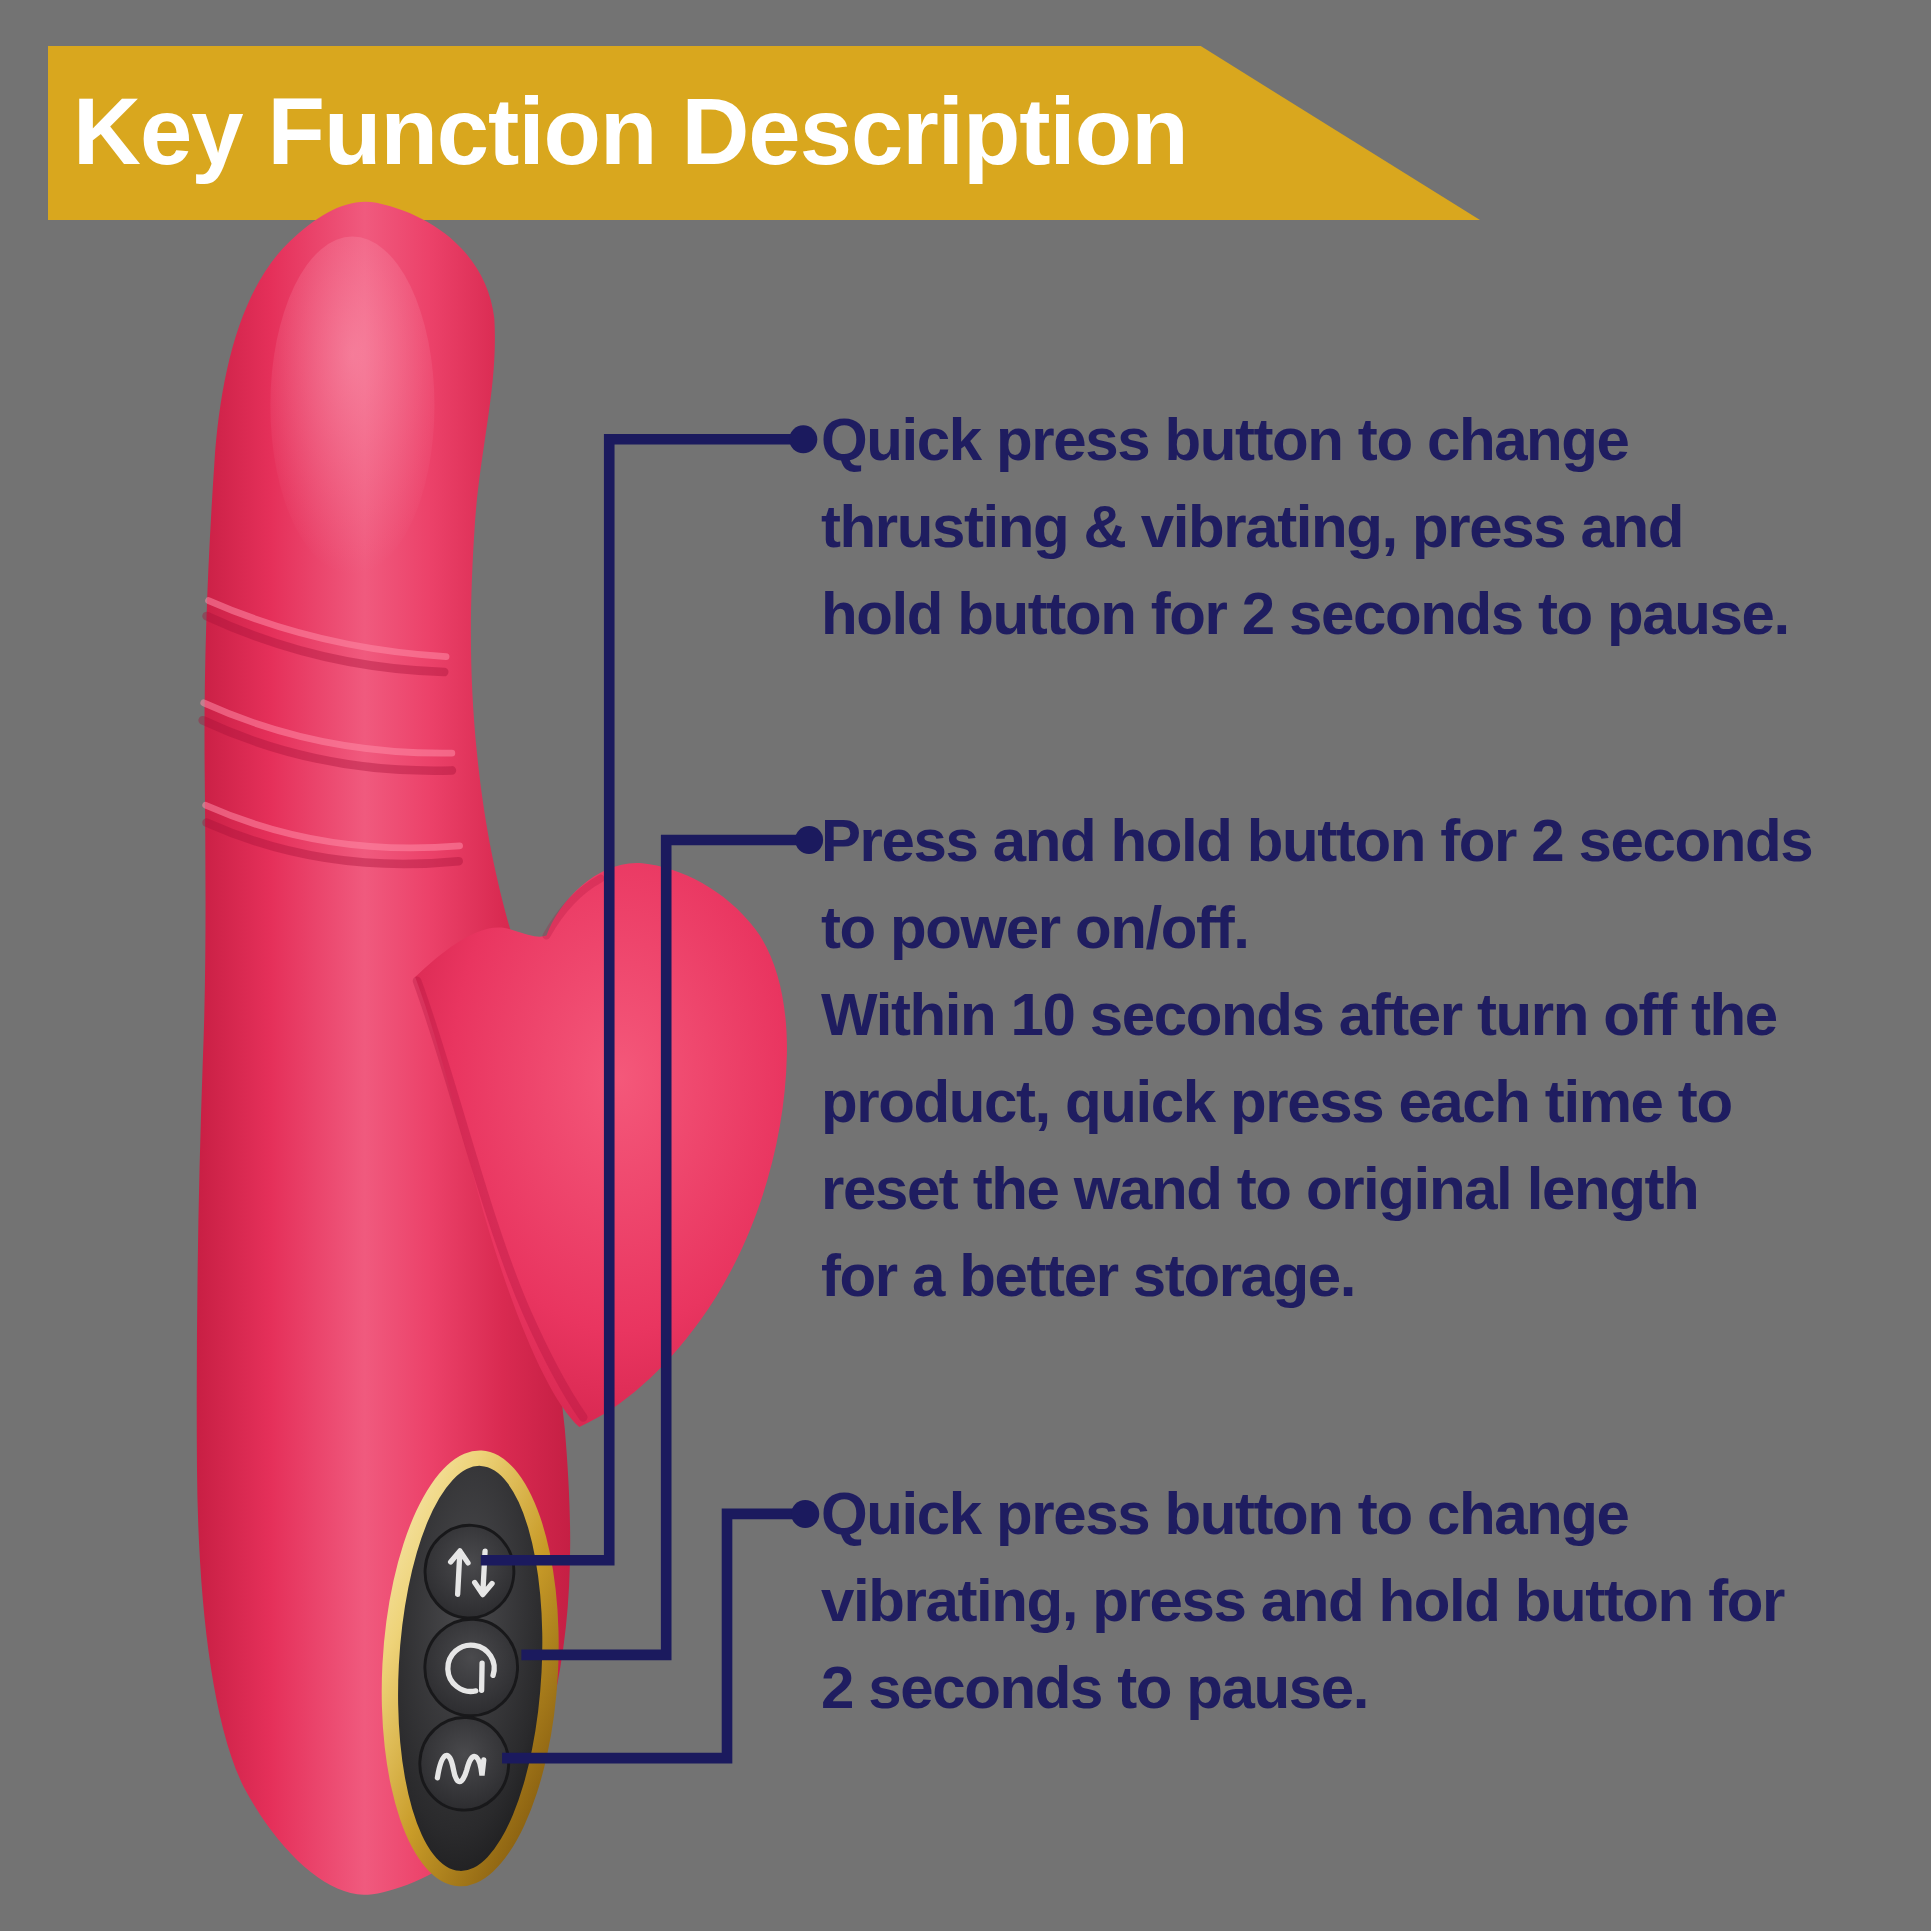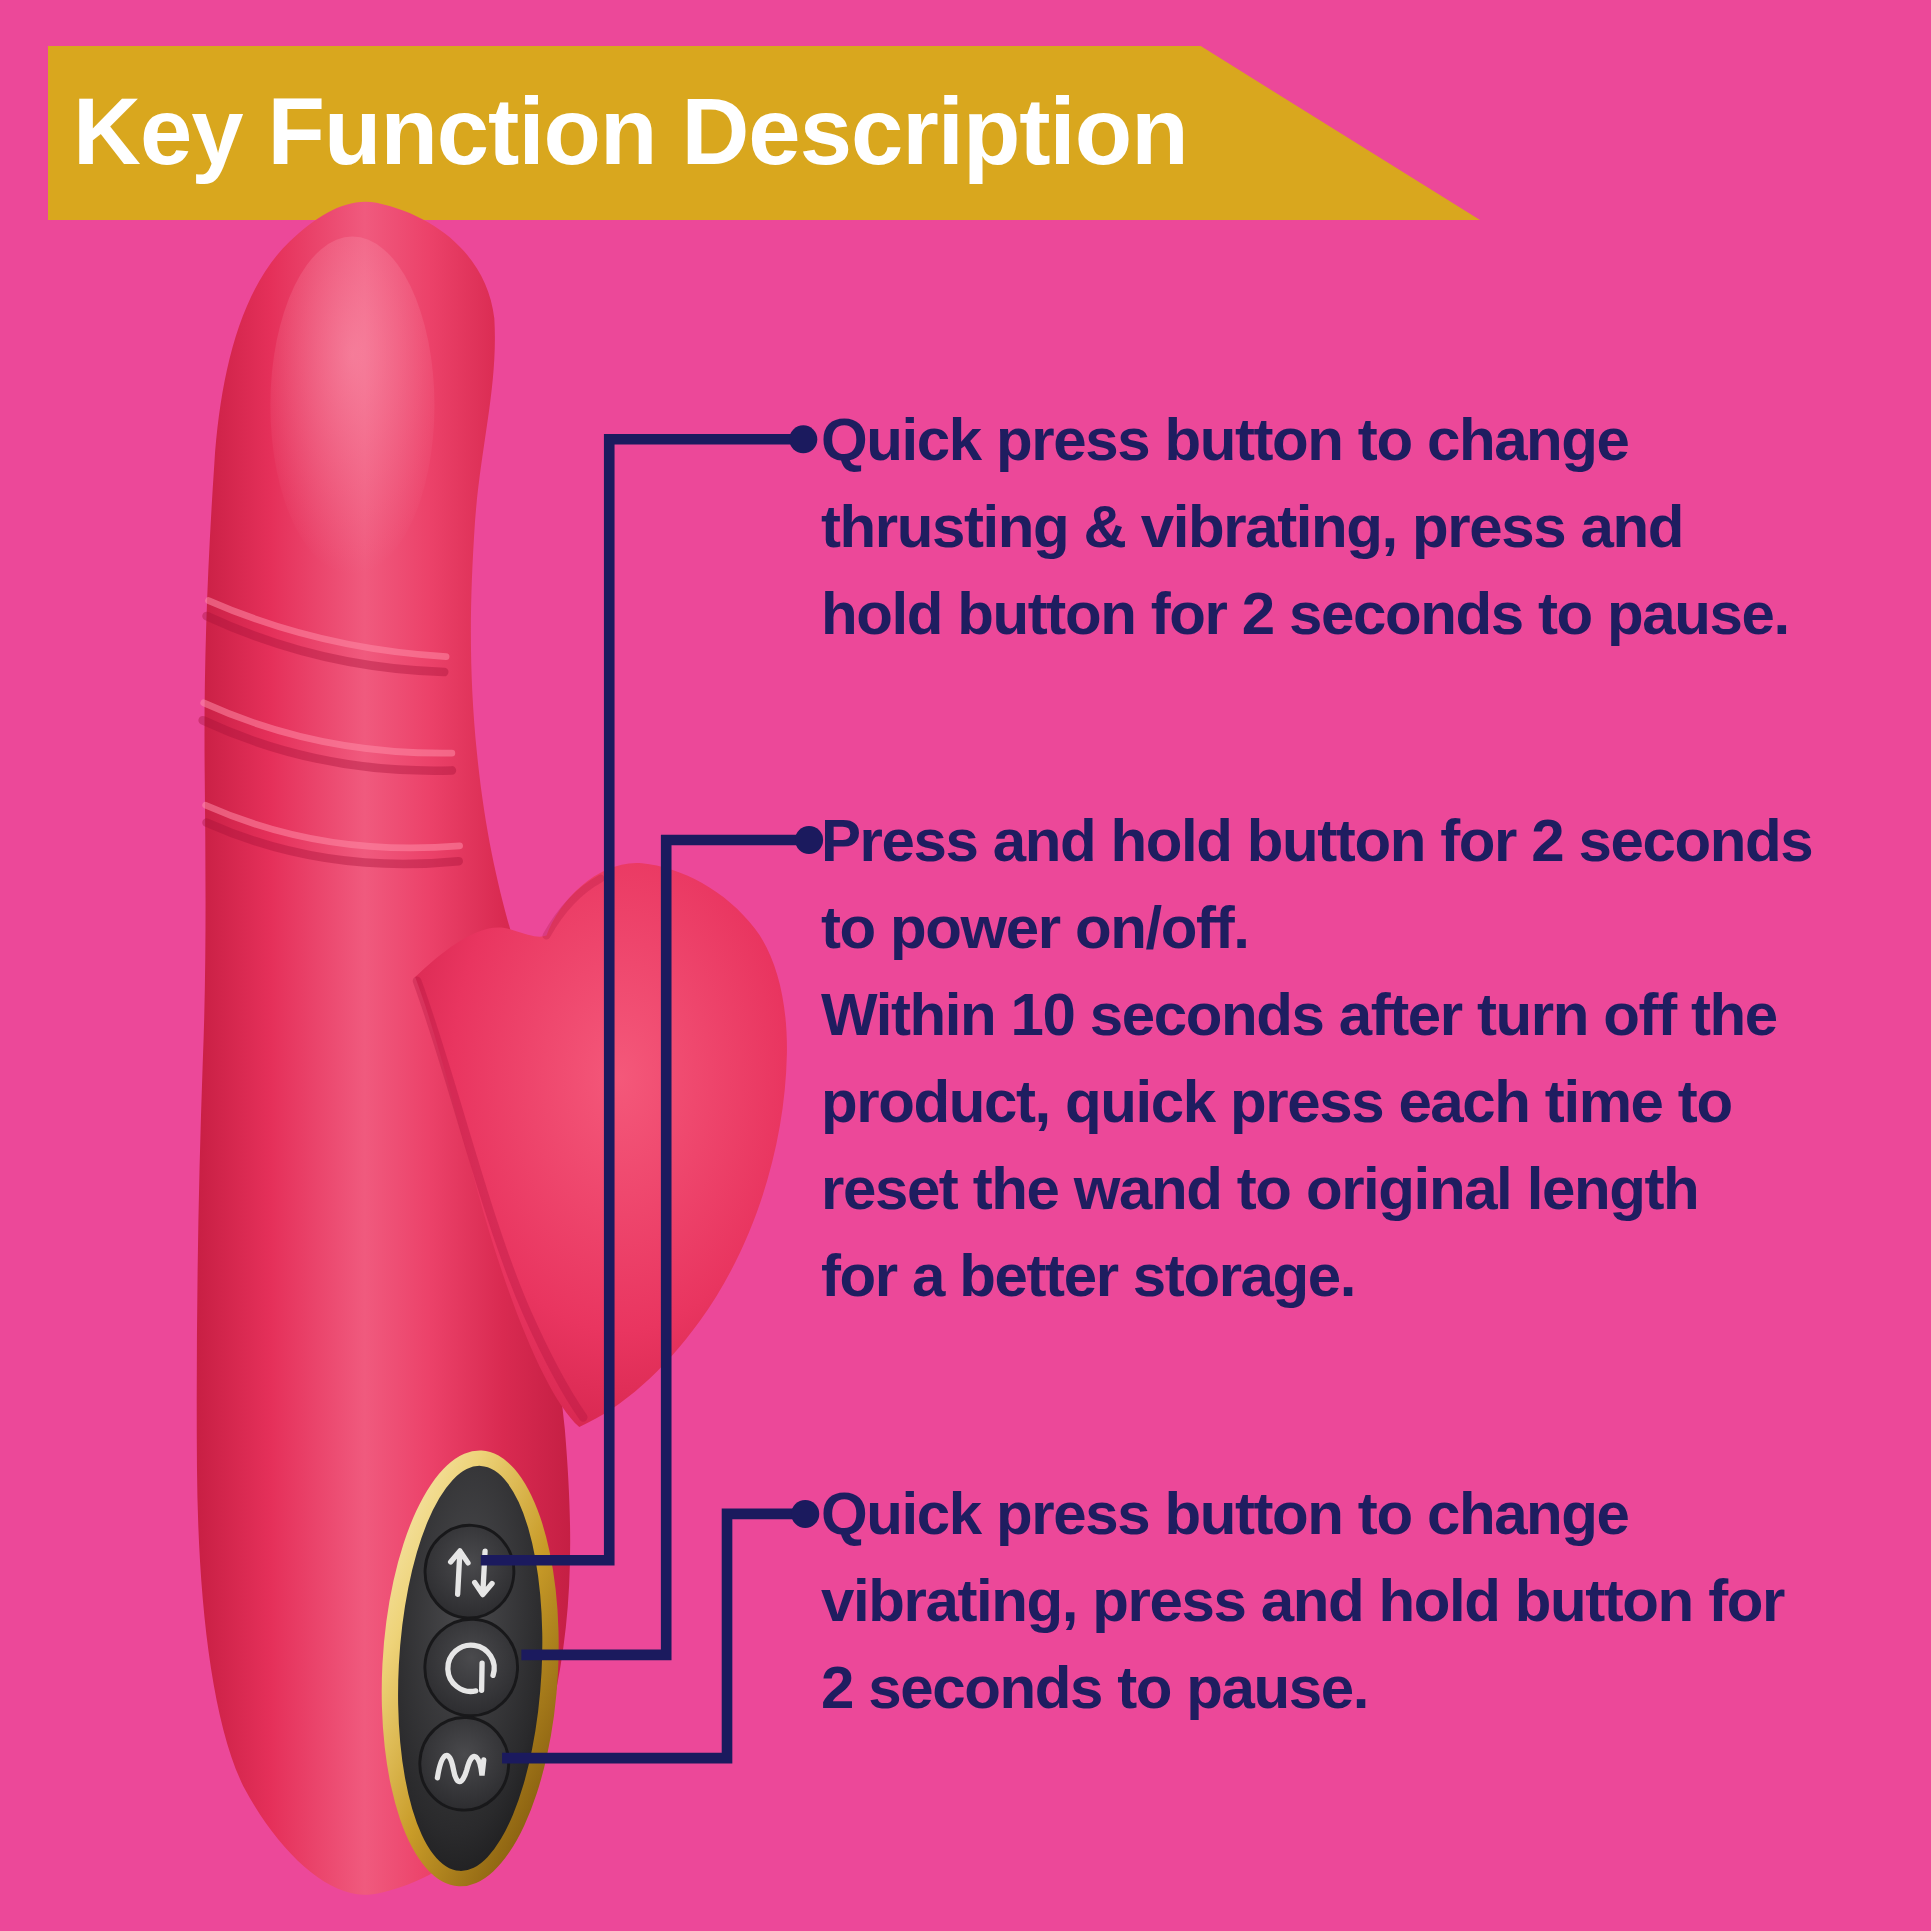--- a/index.html
+++ b/index.html
@@ -1,17 +1,17 @@
 <!DOCTYPE html>
 <html><head>
 <meta charset="utf-8">
 <style>
   html,body{margin:0;padding:0;background:#ffffff;}
   #canvas{
-    position:relative;width:1931px;height:1931px;background:#ec4899;overflow:hidden;
+    position:relative;width:1931px;height:1931px;background:#737373;overflow:hidden;
     font-family:"Liberation Sans",sans-serif;
   }
   
   .banner{
     position:absolute;left:48px;top:46px;width:1432px;height:174px;
     background:#D9A71E;
     clip-path:polygon(0 0,80.5% 0,100% 100%,0 100%);
   }
   .banner h1{
     margin:0;padding:0 0 0 25px;

